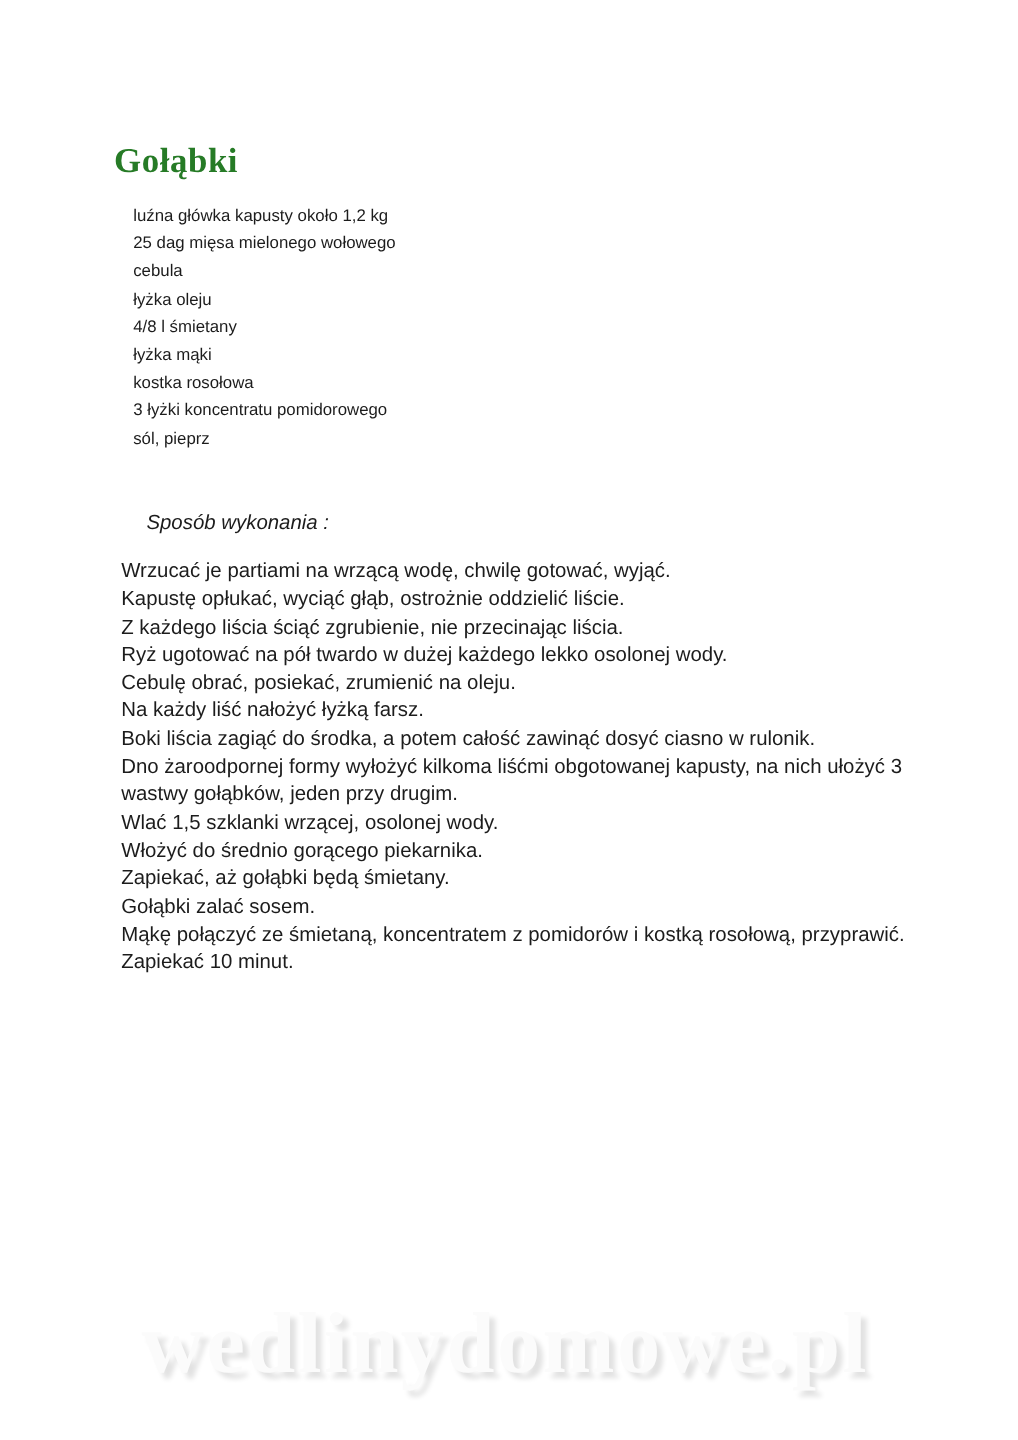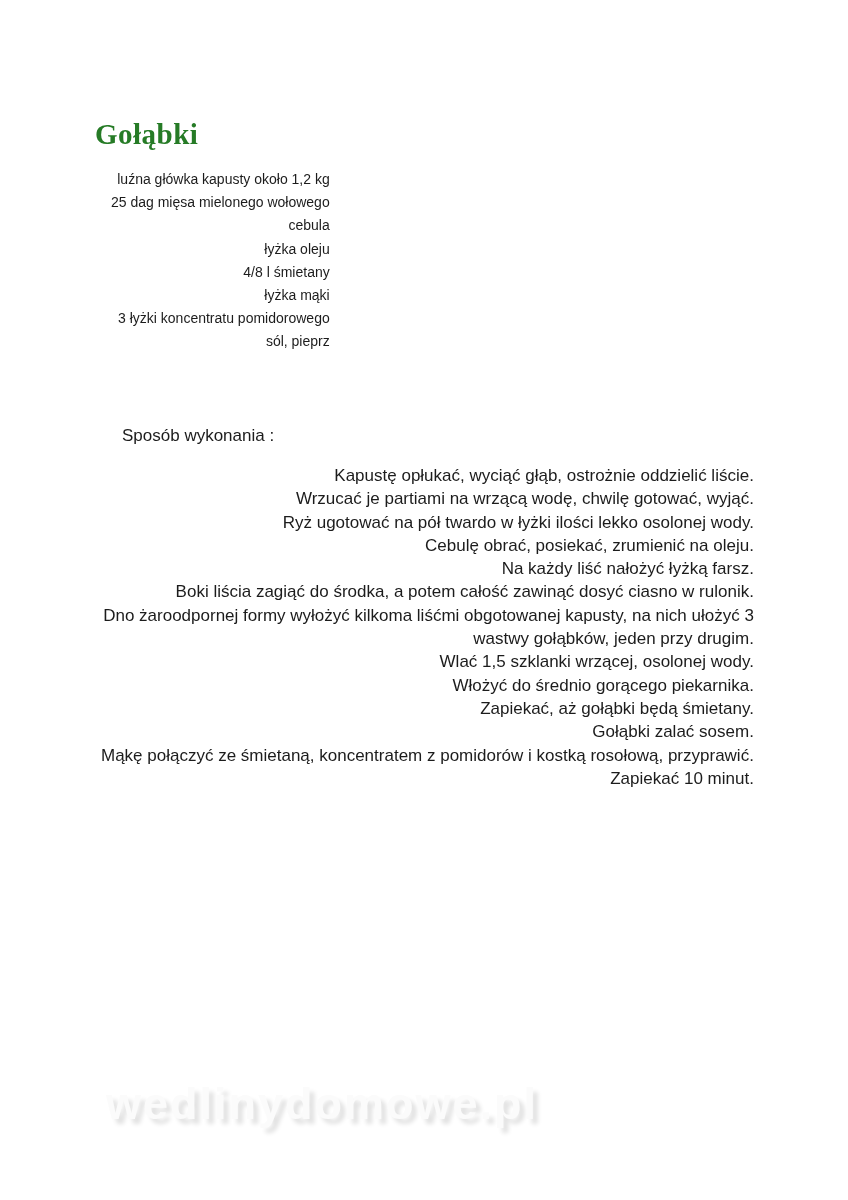--- a/index.html
+++ b/index.html
@@ -8,21 +8,20 @@
     background: #ffffff;
   }
   .page {
     position: relative;
     width: 848px;
     height: 1200px;
     background: #ffffff;
     overflow: hidden;
     font-family: "Liberation Sans", sans-serif;
     color: #1c1c1c;
-    text-align: right;
   }
   .recipe-title {
     position: absolute;
     left: 95px;
     top: 99px;
     font-family: "Liberation Serif", serif;
     font-weight: bold;
     font-size: 29px;
     line-height: 32px;
     color: #267b26;
@@ -34,68 +33,72 @@
     top: 168px;
     font-size: 14px;
     line-height: 23.2px;
     white-space: nowrap;
   }
   .method-heading {
     position: absolute;
     left: 122px;
     top: 424px;
     font-size: 17px;
+    font-style: italic;
     line-height: 23px;
     white-space: nowrap;
   }
   .instructions {
     position: absolute;
     left: 101px;
     top: 464px;
     font-size: 17px;
     line-height: 23.3px;
     white-space: nowrap;
   }
   .watermark {
     position: absolute;
-    left: 106px;
+    left: 118px;
     top: 1078px;
-    font-size: 45px;
+    font-size: 72px;
     font-weight: bold;
     letter-spacing: 2px;
     color: #fbfbfb;
     text-shadow: 5px 5px 4px #e2e2e2;
     white-space: nowrap;
     user-select: none;
+    font-family: Liberation Serif, serif;
   }
 </style>
 </head>
 <body>
 
 <div class="page">
 
   <h1 class="recipe-title">Gołąbki</h1>
 
   <div class="ingredients-list">
     <div>luźna główka kapusty około 1,2 kg</div>
     <div>25 dag mięsa mielonego wołowego</div>
     <div>cebula</div>
     <div>łyżka oleju</div>
     <div>4/8 l śmietany</div>
     <div>łyżka mąki</div>
+    <div>kostka rosołowa</div>
     <div>3 łyżki koncentratu pomidorowego</div>
     <div>sól, pieprz</div>
   </div>
 
   <div class="method-heading">Sposób wykonania :</div>
 
   <div class="instructions">
+    <div>Wrzucać je partiami na wrzącą wodę, chwilę gotować, wyjąć.</div>
     <div>Kapustę opłukać, wyciąć głąb, ostrożnie oddzielić liście.</div>
-    <div>Wrzucać je partiami na wrzącą wodę, chwilę gotować, wyjąć.</div>
-    <div>Ryż ugotować na pół twardo w łyżki ilości lekko osolonej wody.</div>
+    <div>Z każdego liścia ściąć zgrubienie, nie przecinając liścia.</div>
+    <div>Ryż ugotować na pół twardo w dużej każdego lekko osolonej wody.</div>
     <div>Cebulę obrać, posiekać, zrumienić na oleju.</div>
     <div>Na każdy liść nałożyć łyżką farsz.</div>
     <div>Boki liścia zagiąć do środka, a potem całość zawinąć dosyć ciasno w rulonik.</div>
     <div>Dno żaroodpornej formy wyłożyć kilkoma liśćmi obgotowanej kapusty, na nich ułożyć 3</div>
     <div>wastwy gołąbków, jeden przy drugim.</div>
     <div>Wlać 1,5 szklanki wrzącej, osolonej wody.</div>
     <div>Włożyć do średnio gorącego piekarnika.</div>
     <div>Zapiekać, aż gołąbki będą śmietany.</div>
     <div>Gołąbki zalać sosem.</div>
     <div>Mąkę połączyć ze śmietaną, koncentratem z pomidorów i kostką rosołową, przyprawić.</div>

